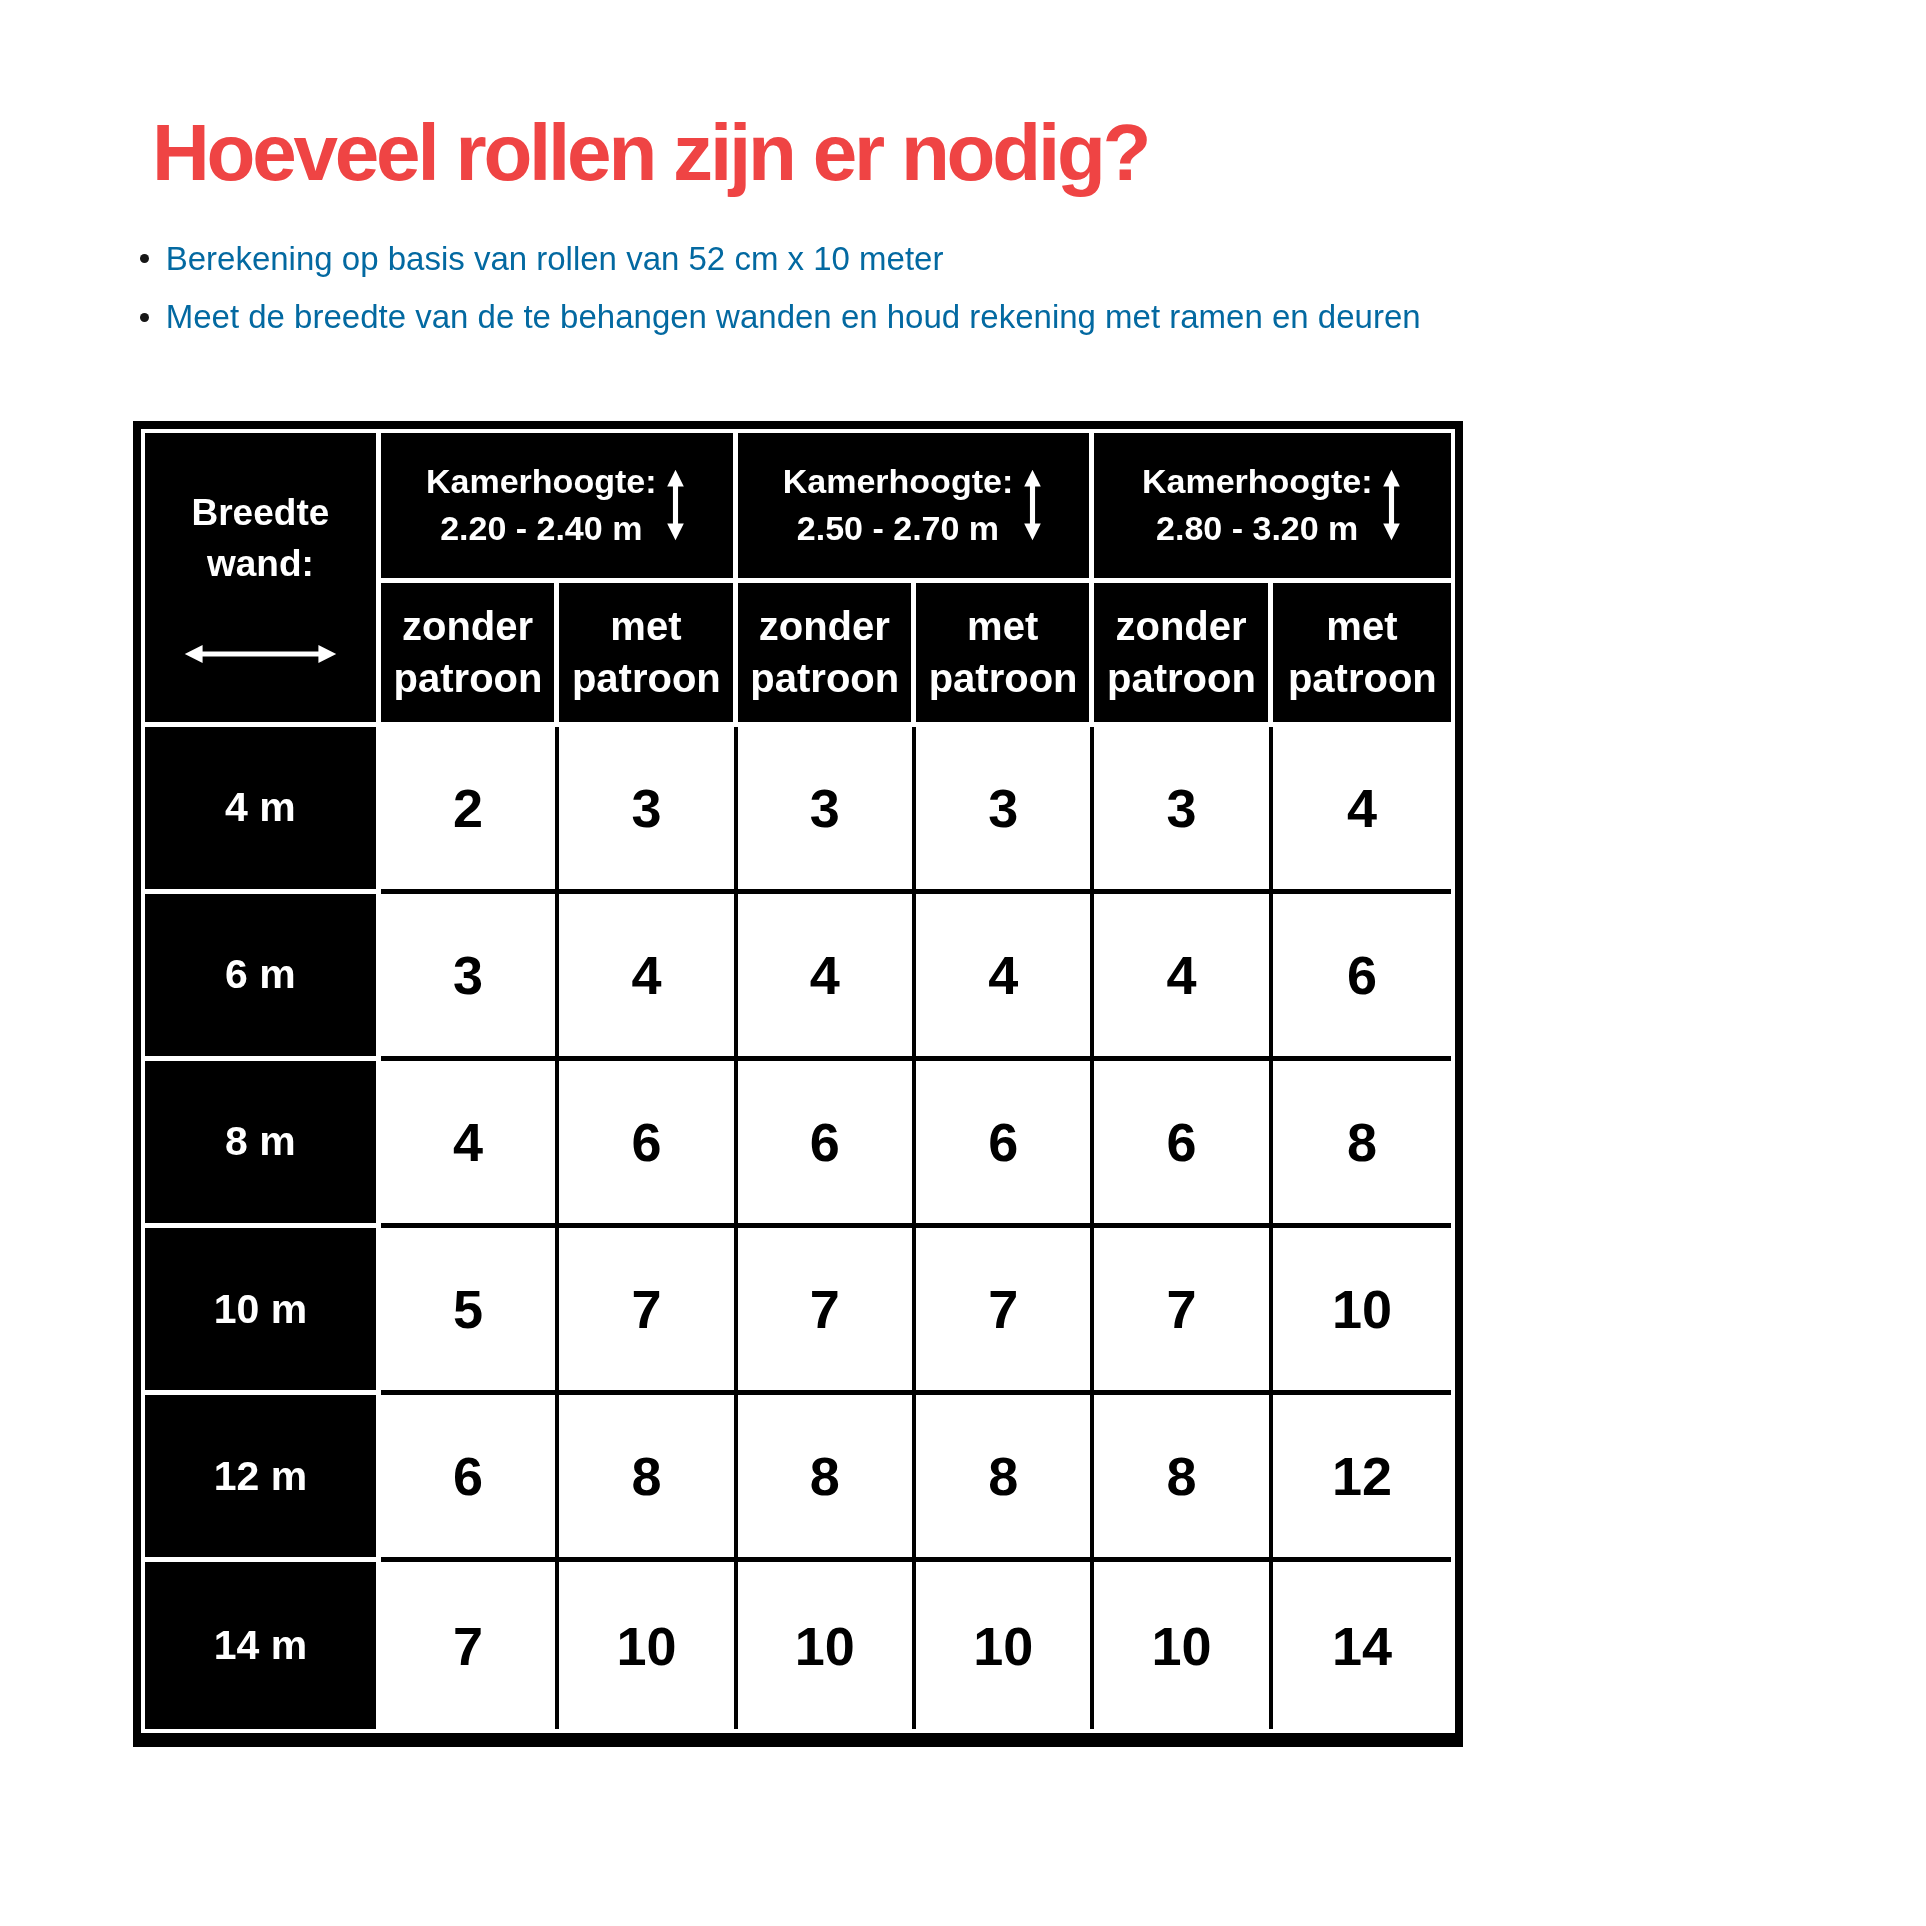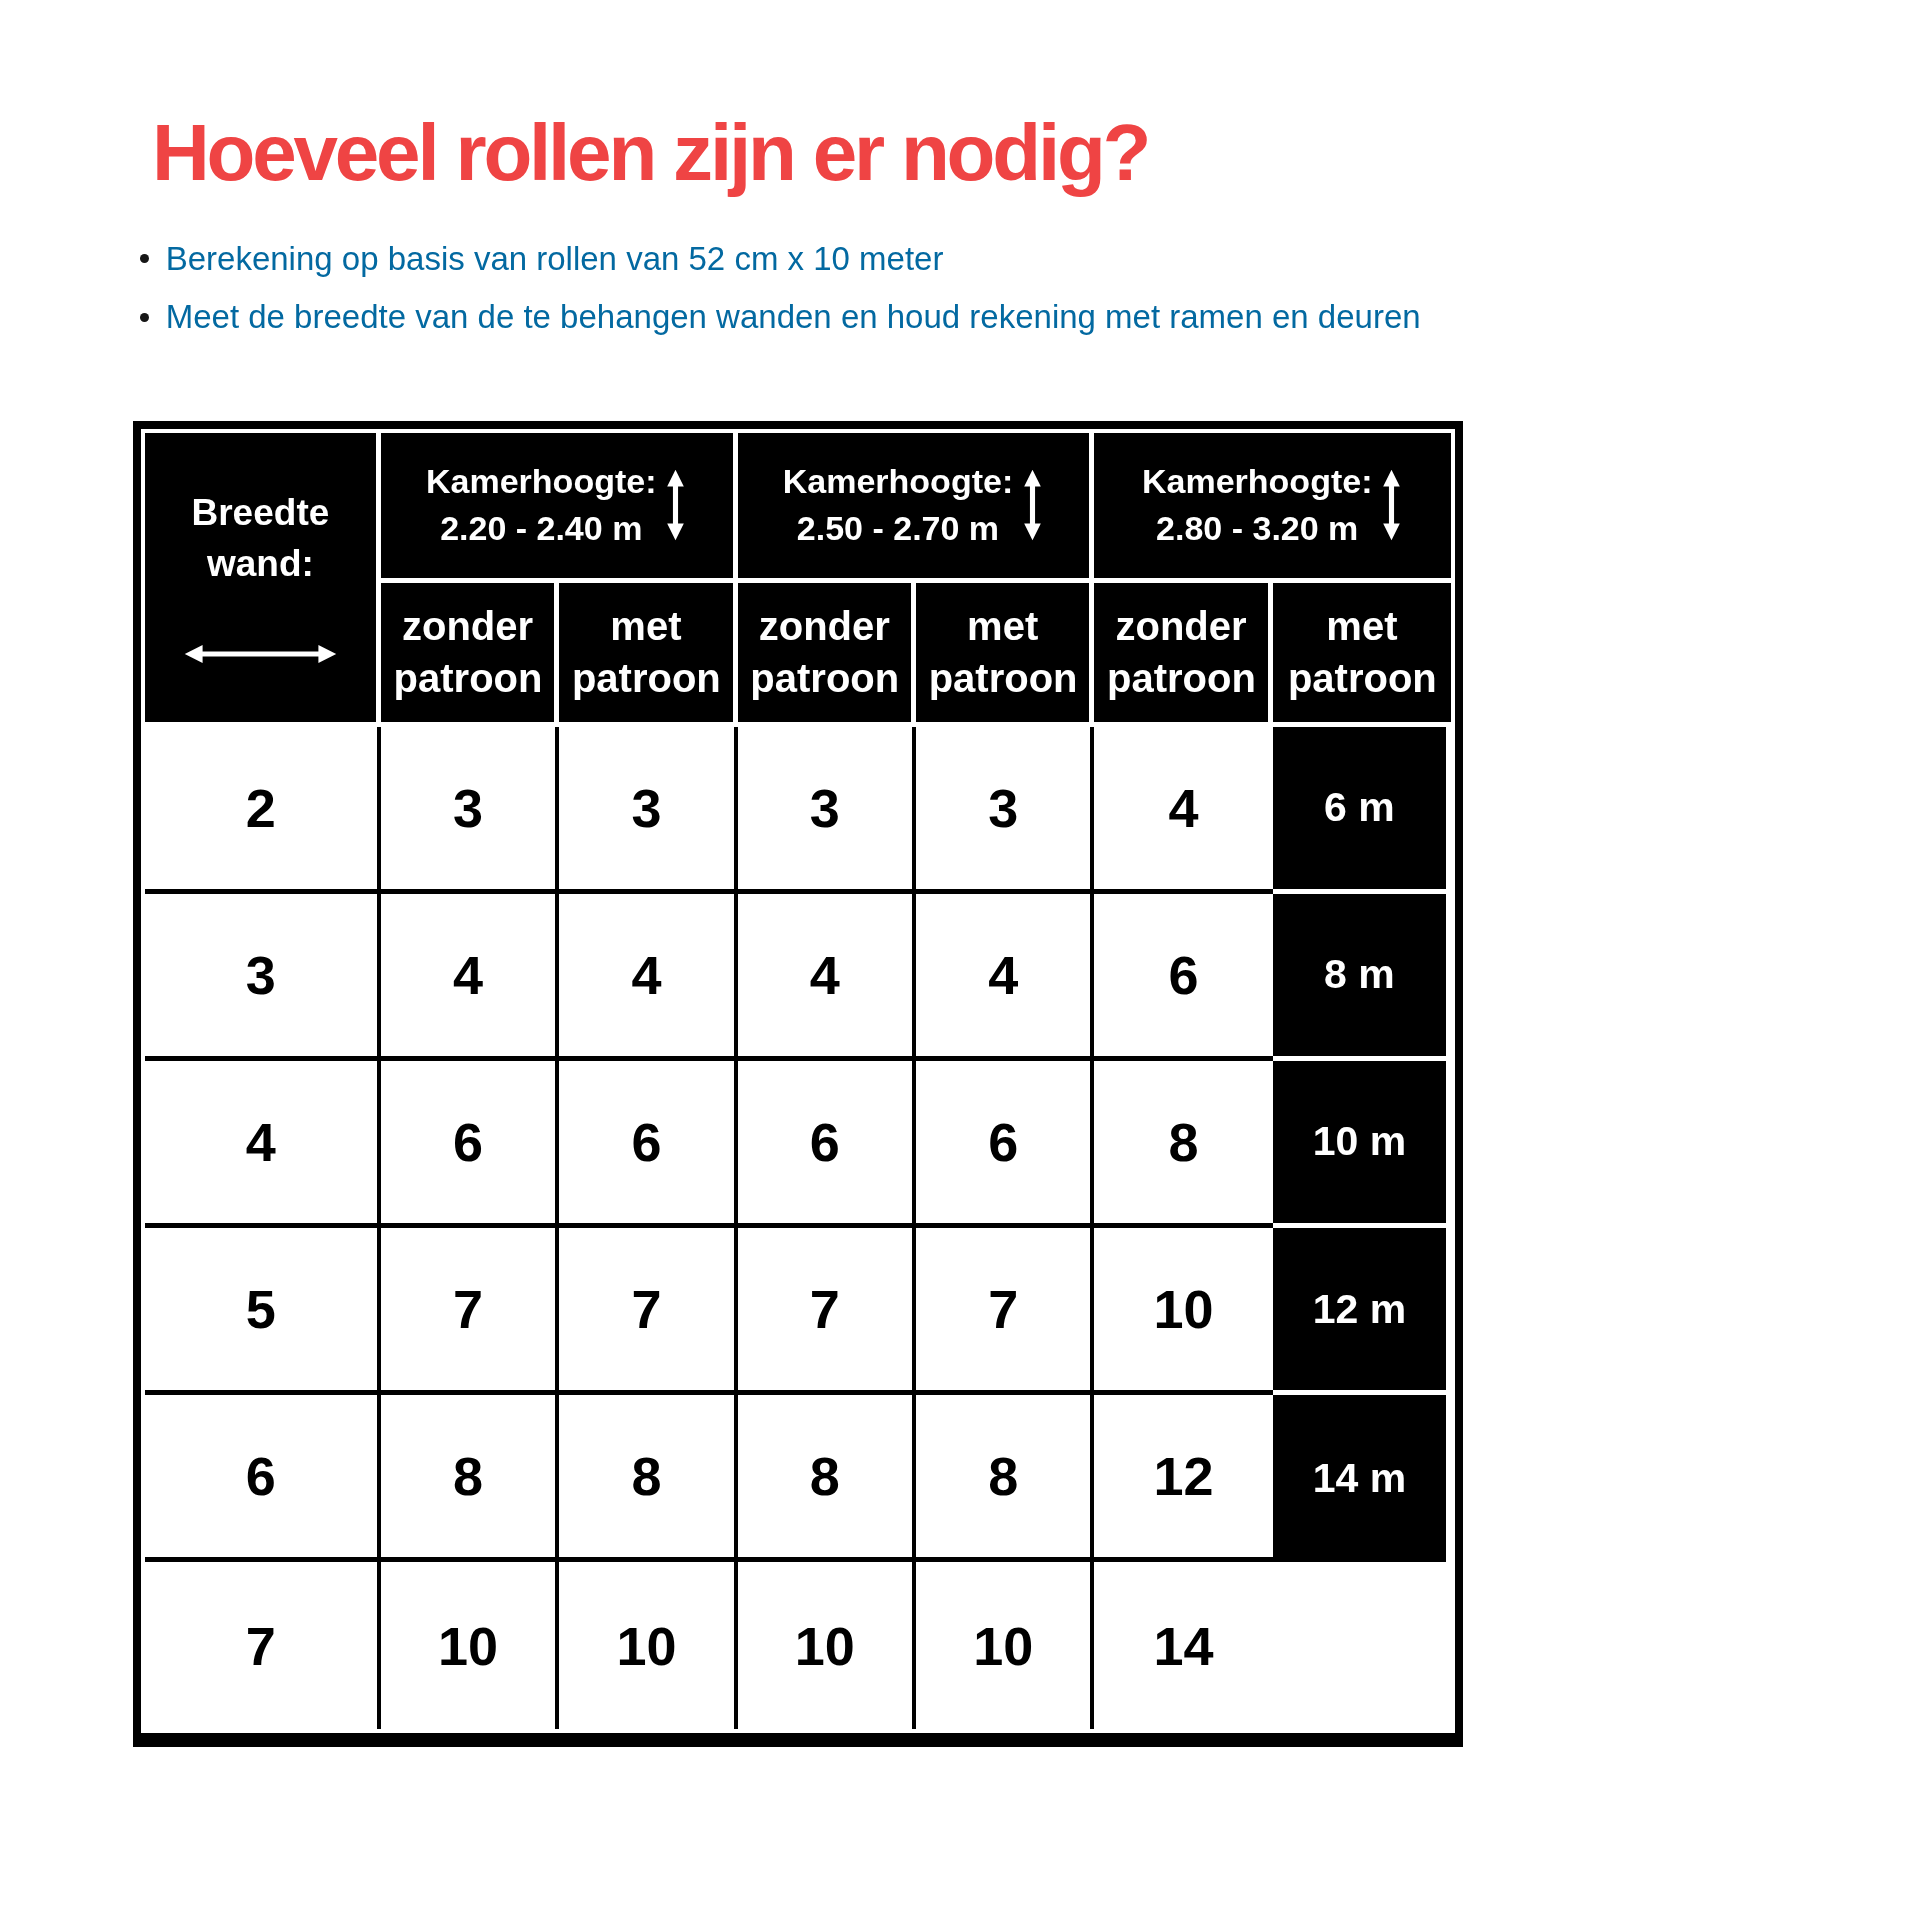--- a/index.html
+++ b/index.html
@@ -142,20 +142,21 @@
     <div class="hdr sub s4">
         <span class="subtxt">met patroon</span>
       </div>
     <div class="hdr sub s5">
         <span class="subtxt">zonder patroon</span>
       </div>
     <div class="hdr sub s6">
         <span class="subtxt">met patroon</span>
       </div>
 
+    <div class="rowlabel">4 m</div>
     <div class="cell">2</div>
     <div class="cell">3</div>
     <div class="cell">3</div>
     <div class="cell">3</div>
     <div class="cell">3</div>
     <div class="cell cend">4</div>
 
     <div class="rowlabel">6 m</div>
     <div class="cell">3</div>
     <div class="cell">4</div>

